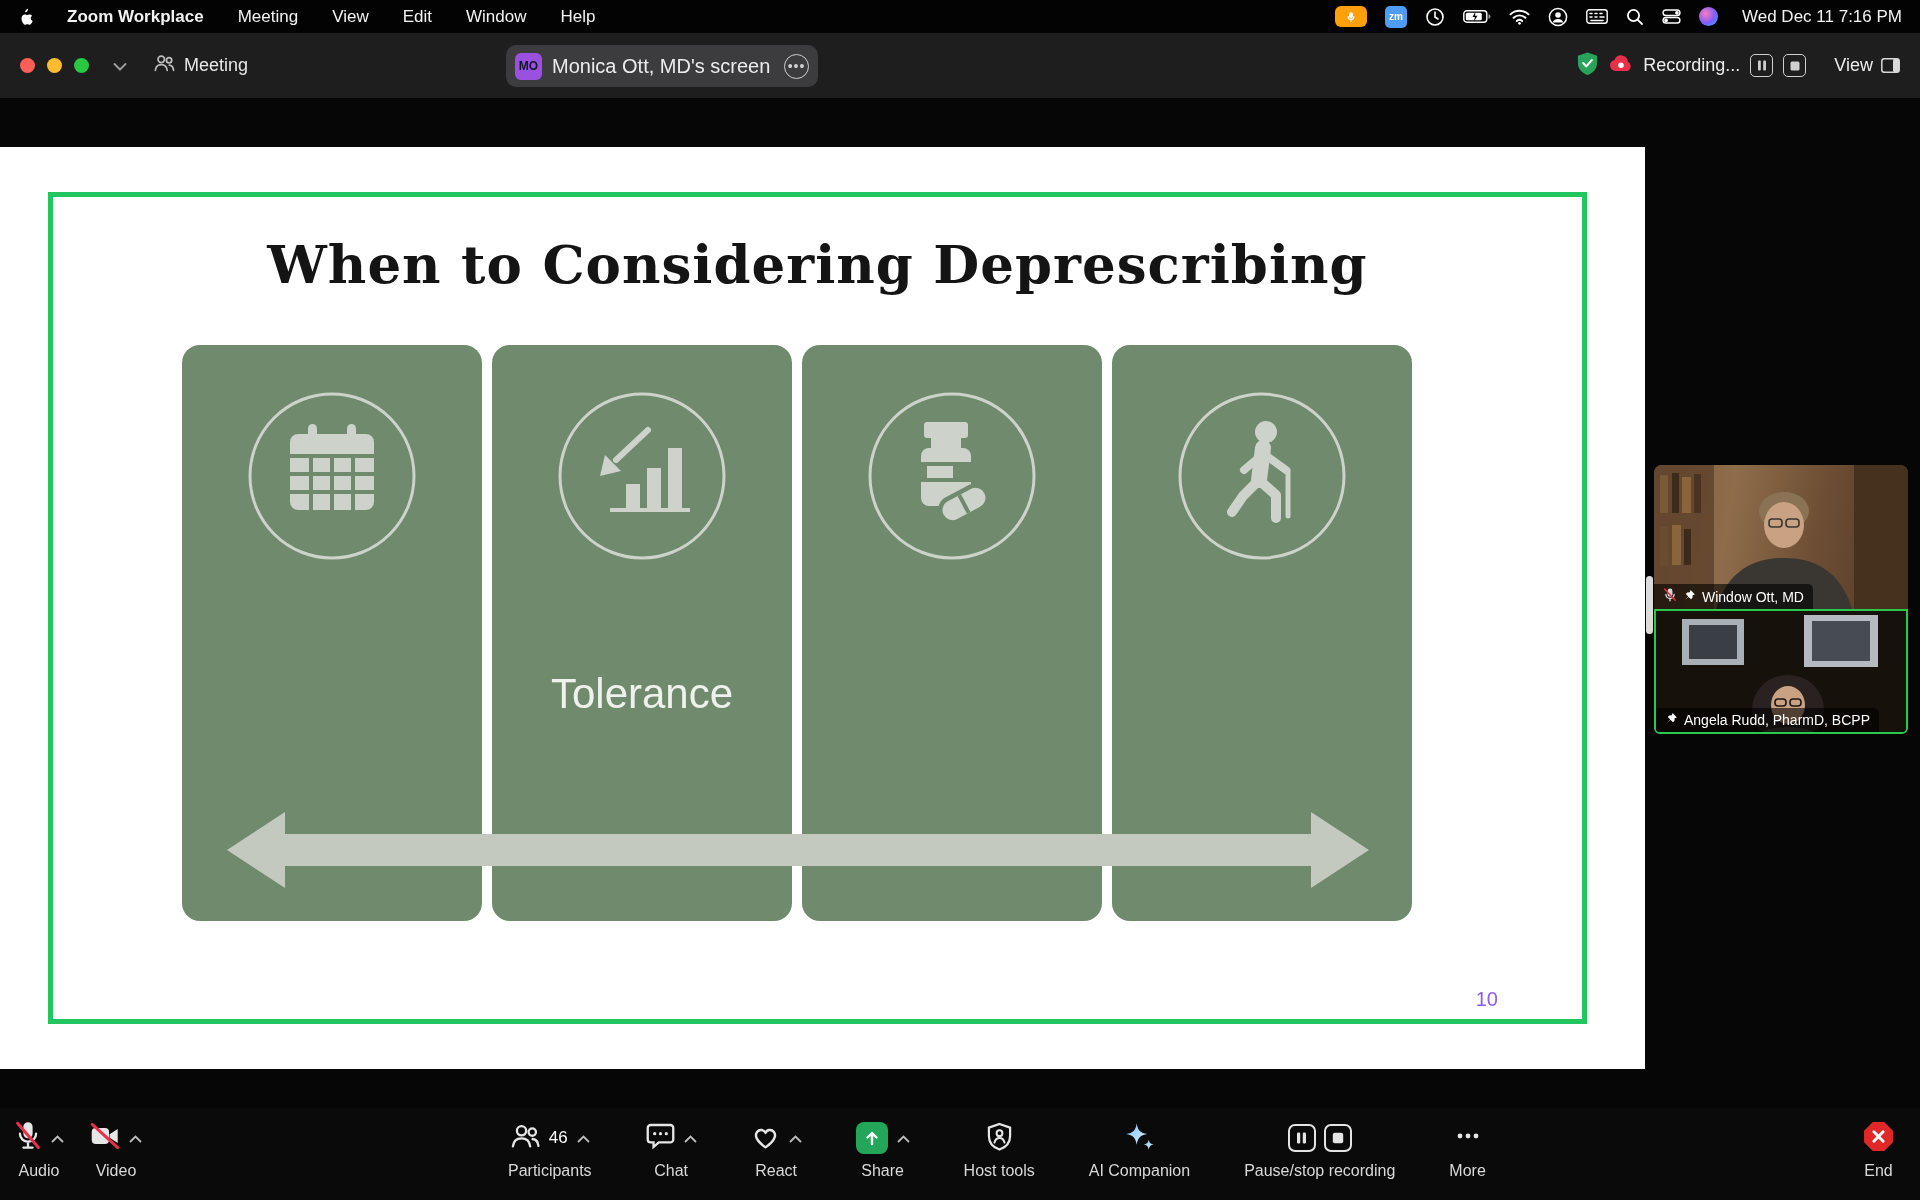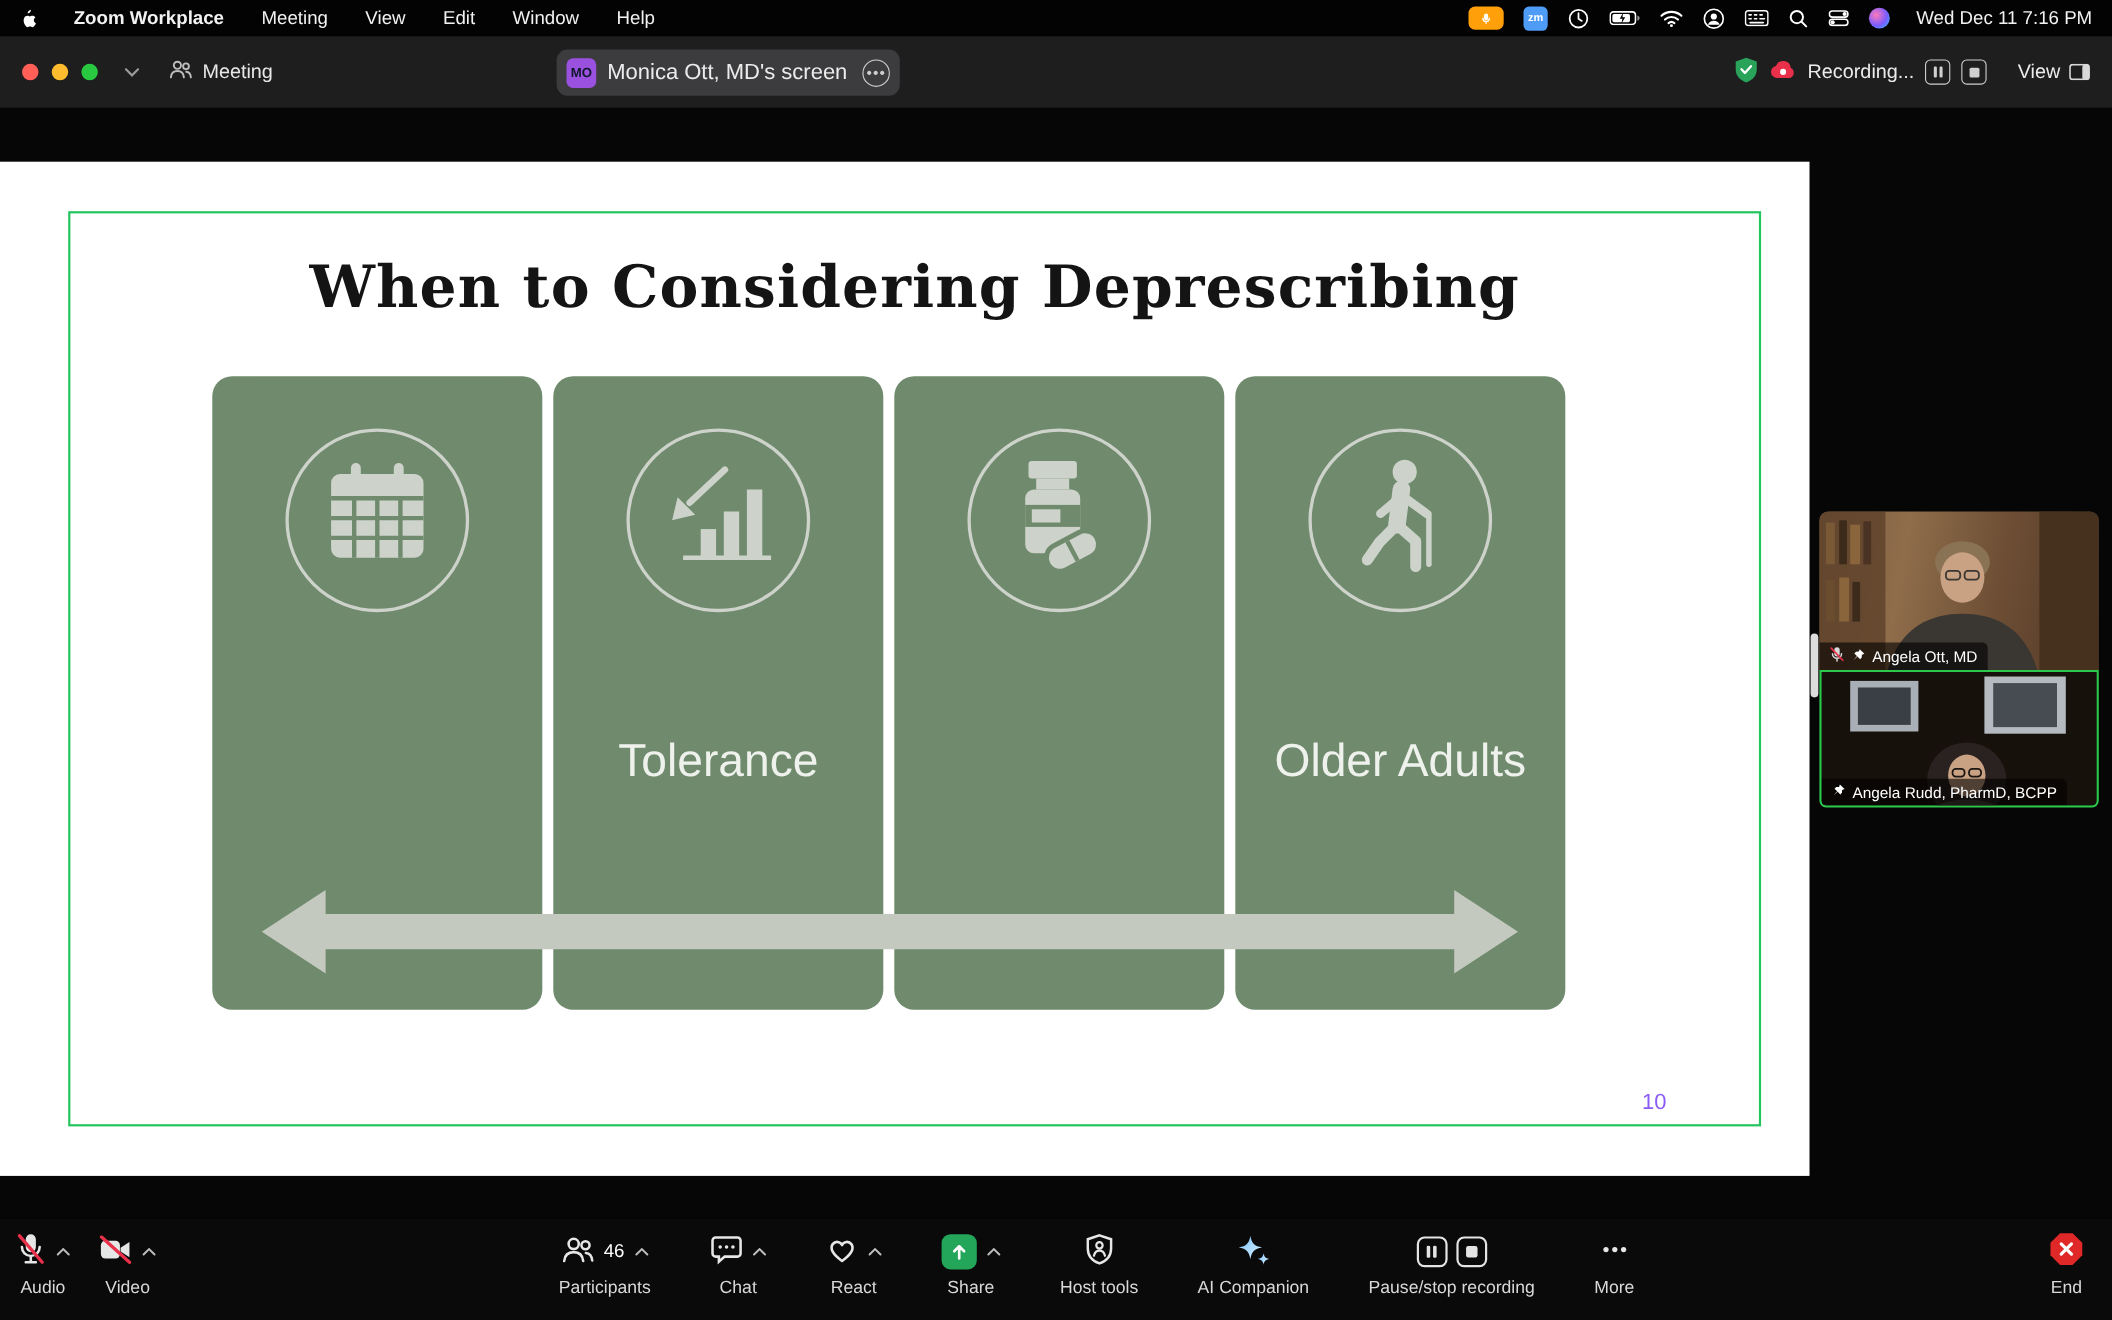--- a/index.html
+++ b/index.html
@@ -28,21 +28,21 @@
   .pill-avatar { width:27px; height:27px; border-radius:6px; background:#9b51e0; color:#0f172a; font-size:12px; font-weight:bold; display:flex; align-items:center; justify-content:center; }
   .pill-label { color:#ececec; font-size:20px; margin-left:10px; flex:1; white-space:nowrap; overflow:hidden; }
   .pill-ellipsis { width:25px; height:25px; border-radius:50%; border:1.5px solid #cfcfcf; color:#cfcfcf; display:flex; align-items:center; justify-content:center; font-size:14px; letter-spacing:1px; }
   .tbar-right { position:absolute; right:20px; top:0; height:65px; display:flex; align-items:center; gap:10px; color:#ececec; font-size:18px; }
   .mini-btn { width:23px; height:23px; border:1.5px solid #cfcfcf; border-radius:5px; display:flex; align-items:center; justify-content:center; }
   .view-group { display:flex; align-items:center; gap:8px; margin-left:18px; }
 
   
   .content { position:absolute; top:98px; left:0; width:1920px; height:1010px; background:#060606; }
   .shared-screen { position:absolute; left:0; top:49px; width:1645px; height:922px; background:#ffffff; }
-  .slide { position:absolute; left:62px; top:45px; width:1539px; height:832px; background:#fff; border:2px solid #22c55e; }
+  .slide { position:absolute; left:48px; top:45px; width:1539px; height:832px; background:#fff; border:5px solid #22c55e; }
   .slide-title { position:absolute; top:36px; left:0; width:100%; text-align:center; font-family:"DejaVu Serif","Liberation Serif",serif; font-weight:600; font-size:53px; letter-spacing:1px; color:#141414; }
   .cards { position:absolute; left:129px; top:148px; display:flex; gap:10px; }
   .card { position:relative; width:300px; height:576px; background:#6f8a6c; border-radius:18px; }
   .icon-circle { position:absolute; top:43px; left:62px; }
   .card-label-wrap { position:absolute; top:219px; left:8px; right:8px; height:260px; display:flex; align-items:center; justify-content:center; }
   .card-label { color:#eef1ec; font-size:42px; font-weight:300; line-height:1.22; text-align:center; }
   .slide-arrow { position:absolute; left:174px; top:613px; }
   .page-number { position:absolute; right:84px; bottom:8px; color:#8b5cf6; font-size:20px; }
 
   
@@ -279,23 +279,20 @@
               <circle cx="88" cy="88" r="82" fill="none" stroke="#cdd3ca" stroke-width="3"></circle>
               <circle cx="92" cy="44" r="11" fill="#cdd3ca"></circle>
               <path d="M89 60 85 92" stroke="#cdd3ca" stroke-width="16" stroke-linecap="round"></path>
               <path d="M89 66 70 82" stroke="#cdd3ca" stroke-width="8" stroke-linecap="round"></path>
               <path d="M90 66 112 82" stroke="#cdd3ca" stroke-width="8" stroke-linecap="round"></path>
               <path d="M114 82v46" stroke="#cdd3ca" stroke-width="5" stroke-linecap="round"></path>
               <path d="M85 92 102 107 102 130" fill="none" stroke="#cdd3ca" stroke-width="10" stroke-linecap="round" stroke-linejoin="round"></path>
               <path d="M85 92 69 108 58 124" fill="none" stroke="#cdd3ca" stroke-width="10" stroke-linecap="round" stroke-linejoin="round"></path>
             </svg>
           </div>
-          <div class="card-label-wrap">
-              <div class="card-label">Older Adults</div>
-            </div>
         </div>
       </div>
 
       <svg class="slide-arrow" width="1142" height="80" viewBox="0 0 1142 80">
         <polygon points="0,40 58,2 58,24 1084,24 1084,2 1142,40 1084,78 1084,56 58,56 58,78" fill="#c4c9c0"></polygon>
       </svg>
 
       <div class="page-number">10</div>
     </div>
   </div>
@@ -329,21 +326,21 @@
                 <path fill="none" d="M5 11a7 7 0 0 0 14 0M12 18v4"></path>
               </g>
               <path d="M3 2 21 21" stroke="#e8304a" stroke-width="2.6" stroke-linecap="round"></path>
             </svg>
         </span>
         <span>
           <svg width="13" height="13" viewBox="0 0 14 14">
               <path d="M8.2 1.2 12.8 5.8 10.4 6.6 10.2 9.4 8.6 11 5.6 8 2 12 6 8.4 3 5.4 4.6 3.8 7.4 3.6z" fill="#fff"></path>
             </svg>
         </span>
-        <span>Angela Ott, MD</span>
+        <span>Window Ott, MD</span>
       </div>
     </div>
 
     <div class="tile angela">
       <svg class="scene" width="250" height="143" viewBox="0 0 250 143">
         <rect x="0" y="0" width="250" height="143" fill="#17110c"></rect>
         <rect x="26" y="8" width="62" height="46" fill="#a9afb6"></rect>
           <rect x="33" y="14" width="48" height="34" fill="#3a3f45"></rect>
         <rect x="148" y="4" width="74" height="52" fill="#b4bac0"></rect>
           <rect x="156" y="10" width="58" height="40" fill="#474c52"></rect>

